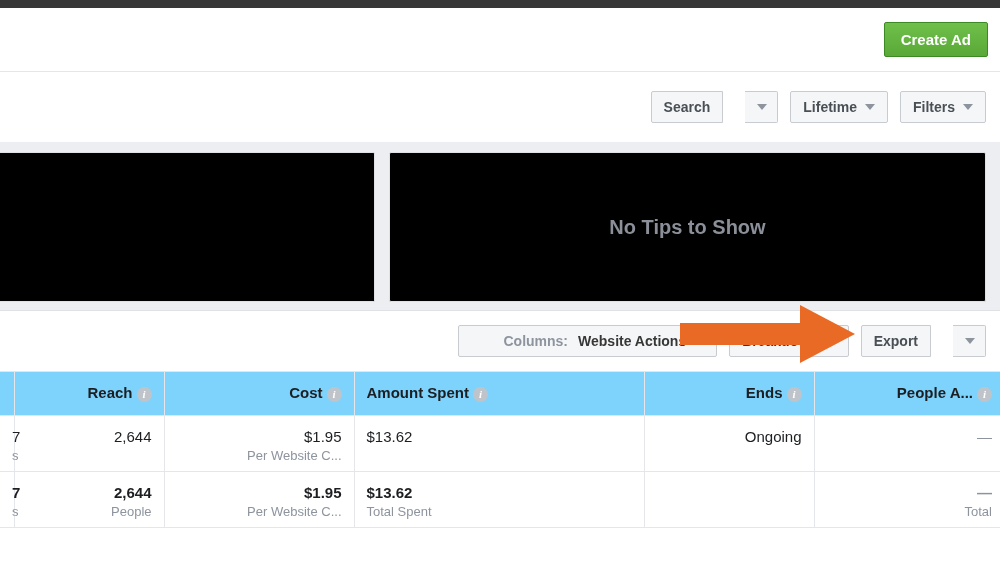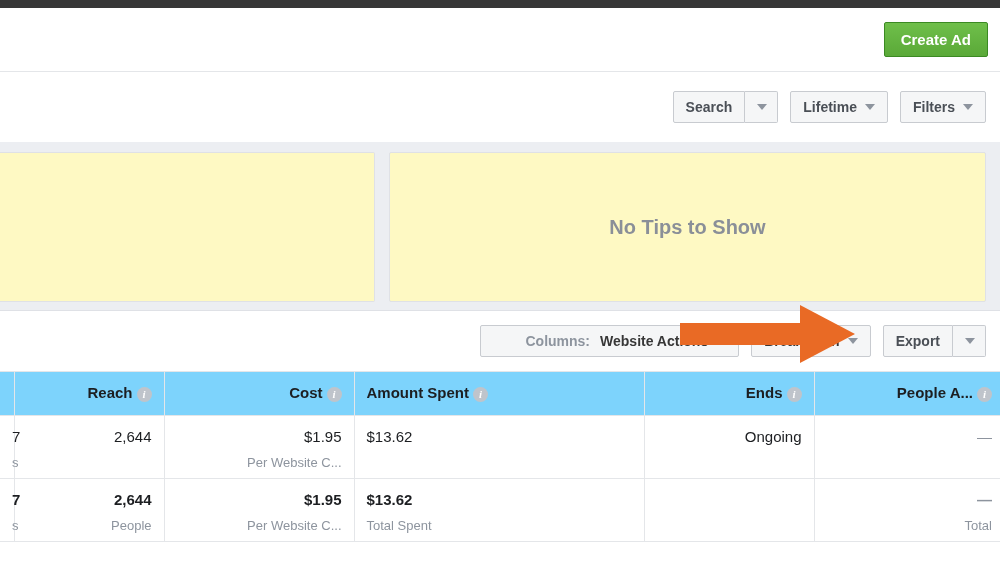--- a/index.html
+++ b/index.html
@@ -29,32 +29,32 @@
   }
   .caret {
     width:0; height:0; border-left:5px solid transparent; border-right:5px solid transparent;
     border-top:6px solid #8d949e; display:inline-block;
   }
 
   .tools-row {
     height: 70px; display:flex; justify-content:flex-end; align-items:center;
     gap:12px; padding: 0 14px; background:#fff;
   }
-  .split { display:flex; }
+  .split { display:flex;gap:22px; }
   .split .btn:first-child { border-top-right-radius:0; border-bottom-right-radius:0; }
   .split .btn:last-child  { border-top-left-radius:0; border-bottom-left-radius:0; border-left:none; padding:7px 10px;}
 
   .gray-gutter { background:#eceef2; padding: 10px 0 0 0; }
 
   .cards-row {
     display:flex; gap:14px; padding: 0 14px 8px 0;
     background:#eceef2;
   }
   .card {
-    background:#fef9c3; border:1px solid #dfe1e6; border-radius:2px;
+    background:#000000; border:1px solid #dfe1e6; border-radius:2px;
     height:150px;
   }
   .card.left { flex: 0 0 375px; border-left:none; border-top-left-radius:0; border-bottom-left-radius:0;}
   .card.right { flex: 1 1 auto; display:flex; align-items:center; justify-content:center; }
   .notips { color:#8a8f98; font-size:20px; font-weight:700; }
 
   .table-toolbar {
     display:flex; justify-content:flex-end; align-items:center; gap:12px;
     padding: 14px 14px 14px 0; background:#fff; position:relative;
     border-top:1px solid #dfe1e6;
@@ -78,21 +78,21 @@
   table.report th {
     background:#7dd3fc; font-weight:700; color:#1c1e21; height:44px; padding-top:12px;margin-left:44px;
   }
   table.report td.left, table.report th.left { text-align:left; }
   .info-icon {
     display:inline-block; width:15px; height:15px; border-radius:50%;
     background:#bfc4cb; color:#fff; font-size:11px; font-style:italic;
     font-family: Georgia, serif; text-align:center; line-height:15px;
     margin-left:4px; font-weight:700;
   }
-  .sub { color:#8d949e; font-size:13px; display:block; margin-top:10px; }
+  .sub { color:#8d949e; font-size:13px; display:block; margin-top:3px; }
   .dash { color:#8d949e; }
   col.c-stub  { width:14px; }
   col.c-reach { width:150px; }
   col.c-cost  { width:190px; }
   col.c-amt   { width:290px; }
   col.c-ends  { width:170px; }
   col.c-web   { width:190px; }
   table.report th:first-child, table.report td:first-child { border-left:none; }
   table.report th:last-child,  table.report td:last-child  { border-right:none; }
   tr.totals td { font-weight:700; }

